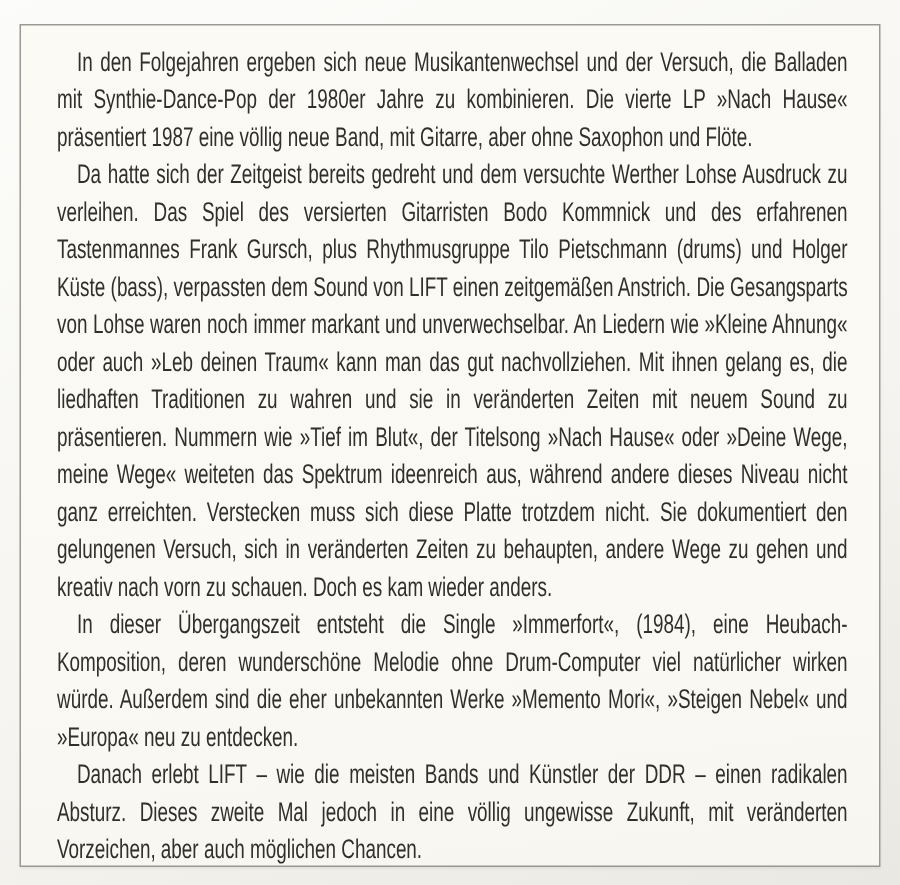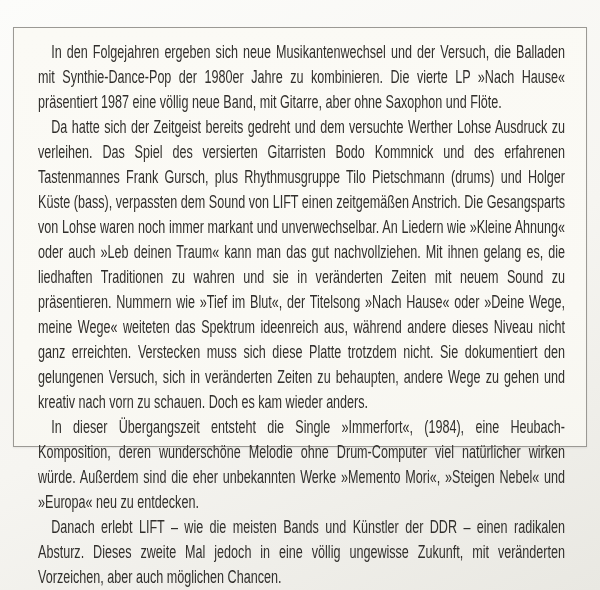--- a/index.html
+++ b/index.html
@@ -10,23 +10,23 @@
     width: 600px;
     height: 590px;
     position: relative;
     overflow: hidden;
     background: linear-gradient(155deg, #fcfcfa 0%, #f6f5f1 55%, #e9e8e2 100%);
     font-family: "Liberation Sans", "DejaVu Sans", sans-serif;
   }
   .panel {
     position: absolute;
     left: 13px;
-    top: 27px;
+    top: 16px;
     width: 574px;
-    height: 420px;
+    height: 562px;
     box-sizing: border-box;
     border: 1px solid #9b9994;
     background: linear-gradient(175deg, #fbfaf5 0%, #faf9f4 70%, #f7f6f0 100%);
     box-shadow: 0 1px 2px rgba(0,0,0,0.07);
   }
   .text-block {
     position: absolute;
     left: 24px;
     top: 12px;
     width: 754px;               

